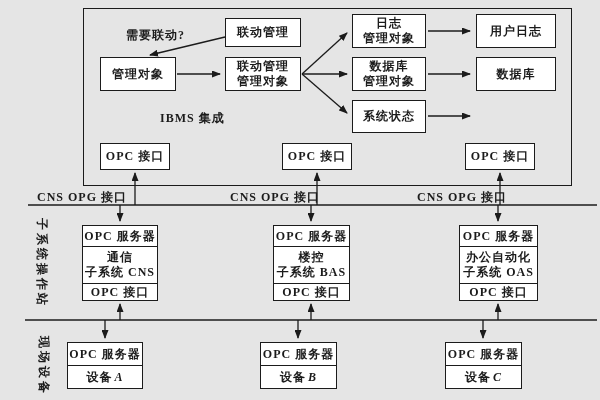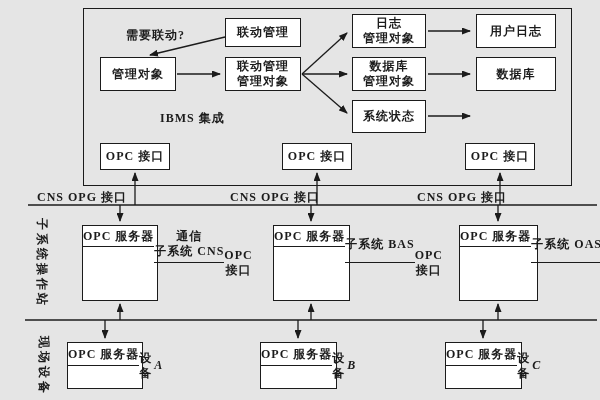--- a/index.html
+++ b/index.html
@@ -7,21 +7,21 @@
     position:relative;width:600px;height:400px;background:#e5e5e5;overflow:hidden;
     font-family:Liberation Serif, serif;
     font-weight:bold;color:#1b1b1b;
   }
   .box{
     position:absolute;border:1.5px solid #1b1b1b;background:#ffffff;
     display:flex;align-items:center;justify-content:center;text-align:center;
     font-size:12px;line-height:1.22;letter-spacing:1px;box-sizing:border-box;
   }
   .lbl{position:absolute;font-size:12px;letter-spacing:1px;white-space:nowrap;}
-  .stack{display:flex;flex-direction:row;width:100%;height:100%;}
+  .stack{display:flex;flex-direction:column;width:100%;height:100%;}
   .stack .cell{
     display:flex;align-items:center;justify-content:center;text-align:center;
     border-bottom:1.5px solid #1b1b1b;flex:0 0 auto;
   }
   .stack .cell:last-child{border-bottom:none;}
   .rot{
     position:absolute;transform:translate(-50%,-50%) rotate(90deg);
     transform-origin:center center;white-space:nowrap;font-size:12px;letter-spacing:3px;
   }
   svg.layer{position:absolute;left:0;top:0;pointer-events:none;}
@@ -130,32 +130,34 @@
       </div>
       <div class="cell" style="flex:1;">OPC 接口</div>
     </div>
   </div>
 
   <div class="box" style="left:273px;top:225px;width:77px;height:76px;padding:0;">
     <div class="stack">
       <div class="cell" style="height:20px;">OPC 服务器</div>
       <div class="cell" style="height:36px;">
         <div>
+          <div>楼控</div>
           <div>子系统 BAS</div>
         </div>
       </div>
       <div class="cell" style="flex:1;">OPC 接口</div>
     </div>
   </div>
 
   <div class="box" style="left:459px;top:225px;width:79px;height:76px;padding:0;">
     <div class="stack">
       <div class="cell" style="height:20px;">OPC 服务器</div>
       <div class="cell" style="height:36px;">
         <div>
+          <div>办公自动化</div>
           <div>子系统 OAS</div>
         </div>
       </div>
       <div class="cell" style="flex:1;">OPC 接口</div>
     </div>
   </div>
 
   <div class="box" style="left:67px;top:342px;width:76px;height:47px;padding:0;">
     <div class="stack">
       <div class="cell" style="height:22px;">OPC 服务器</div>

